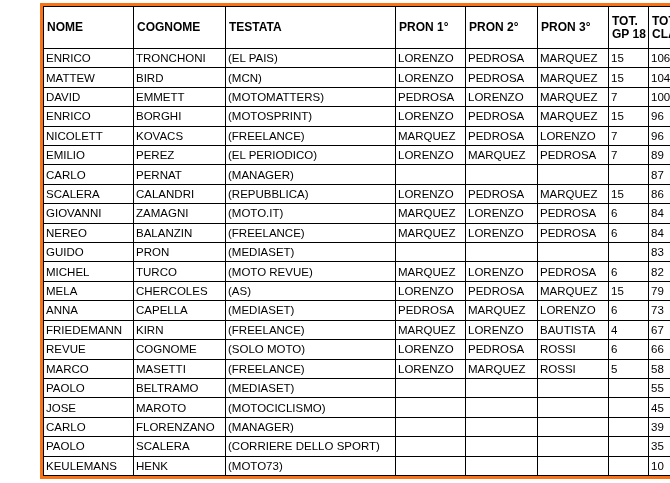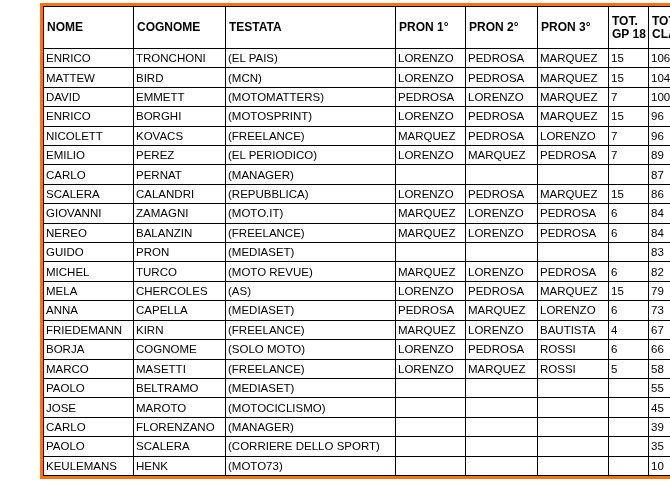--- a/index.html
+++ b/index.html
@@ -244,21 +244,21 @@
           <td>FRIEDEMANN</td>
           <td>KIRN</td>
           <td>(FREELANCE)</td>
           <td>MARQUEZ</td>
           <td>LORENZO</td>
           <td>BAUTISTA</td>
           <td>4</td>
           <td>67</td>
         </tr>
         <tr>
-          <td>BORJA</td>
+          <td>REVUE</td>
           <td>COGNOME</td>
           <td>(SOLO MOTO)</td>
           <td>LORENZO</td>
           <td>PEDROSA</td>
           <td>ROSSI</td>
           <td>6</td>
           <td>66</td>
         </tr>
         <tr>
           <td>MARCO</td>

